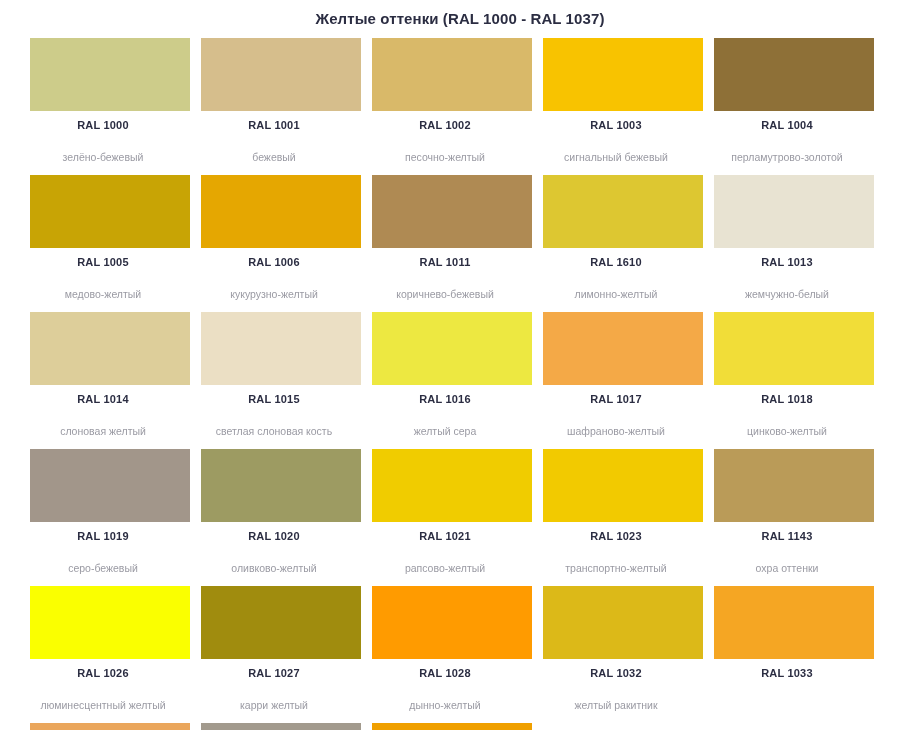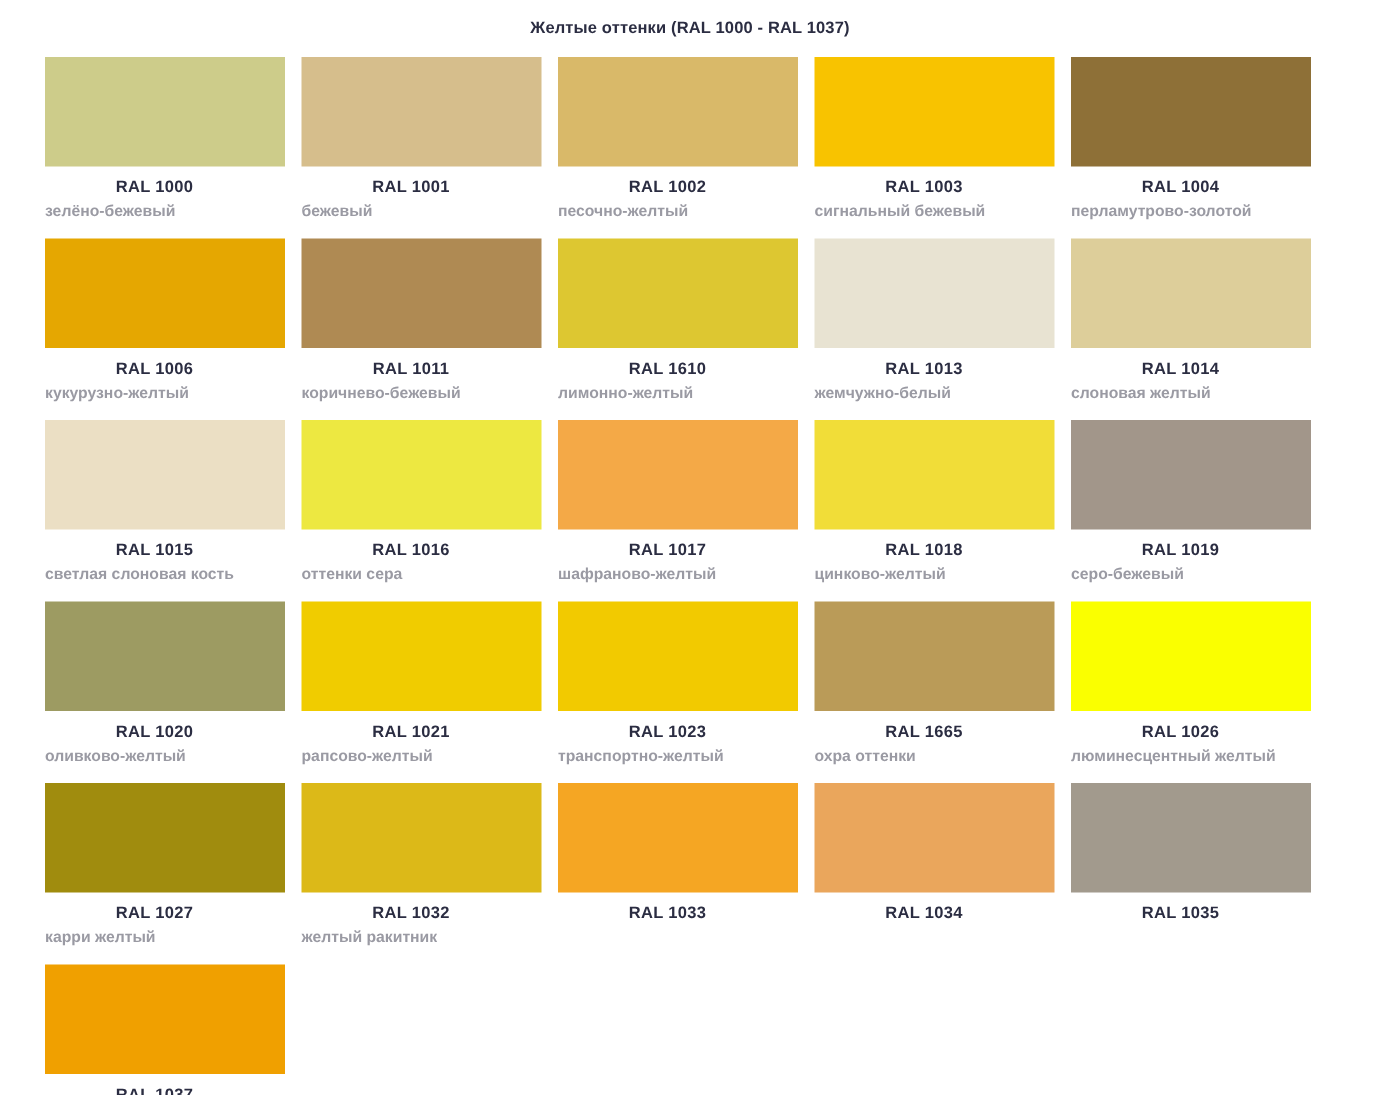--- a/index.html
+++ b/index.html
@@ -15,21 +15,21 @@
     overflow: hidden;
   }
   .page {
     width: 920px;
     height: 730px;
     position: relative;
     box-sizing: border-box;
   }
   .page-title {
     text-align: center;
-    font-size: 11px;
+    font-size: 15px;
     font-weight: bold;
     color: #2b2d42;
     letter-spacing: 0.1px;
     padding-top: 9px;
     margin: 0;
     line-height: 20px;
   }
   .swatch-grid {
     margin-top: 9px;
     padding: 0 28px 0 30px;
@@ -51,23 +51,24 @@
   .swatch-code {
     margin-top: 8px;
     text-align: center;
     font-size: 11px;
     font-weight: bold;
     color: #2b2d42;
     line-height: 13px;
     letter-spacing: 0.2px;
   }
   .swatch-name {
-    margin-top: 3px;
+    margin-top: 19px;
+    text-align: center;
     font-size: 10.5px;
-    font-weight: bold;
+    font-weight: normal;
     color: #9a9aa3;
     line-height: 13px;
   }
   .swatch-name:empty {
     display: block;
     height: 0;
     margin: 0;
   }
 </style>
 </head>
@@ -95,20 +96,25 @@
         <div class="swatch-color" style="background-color: rgb(248, 195, 0);"></div>
         <div class="swatch-code">RAL 1003</div>
         <div class="swatch-name">сигнальный бежевый</div>
       </div>
       <div class="swatch-cell">
         <div class="swatch-color" style="background-color: rgb(142, 112, 55);"></div>
         <div class="swatch-code">RAL 1004</div>
         <div class="swatch-name">перламутрово-золотой</div>
       </div>
       <div class="swatch-cell">
+        <div class="swatch-color" style="background-color: rgb(200, 164, 5);"></div>
+        <div class="swatch-code">RAL 1005</div>
+        <div class="swatch-name">медово-желтый</div>
+      </div>
+      <div class="swatch-cell">
         <div class="swatch-color" style="background-color: rgb(229, 167, 1);"></div>
         <div class="swatch-code">RAL 1006</div>
         <div class="swatch-name">кукурузно-желтый</div>
       </div>
       <div class="swatch-cell">
         <div class="swatch-color" style="background-color: rgb(175, 138, 83);"></div>
         <div class="swatch-code">RAL 1011</div>
         <div class="swatch-name">коричнево-бежевый</div>
       </div>
       <div class="swatch-cell">
@@ -127,21 +133,21 @@
         <div class="swatch-name">слоновая желтый</div>
       </div>
       <div class="swatch-cell">
         <div class="swatch-color" style="background-color: rgb(235, 223, 196);"></div>
         <div class="swatch-code">RAL 1015</div>
         <div class="swatch-name">светлая слоновая кость</div>
       </div>
       <div class="swatch-cell">
         <div class="swatch-color" style="background-color: rgb(237, 232, 65);"></div>
         <div class="swatch-code">RAL 1016</div>
-        <div class="swatch-name">оттенки сера</div>
+        <div class="swatch-name">желтый сера</div>
       </div>
       <div class="swatch-cell">
         <div class="swatch-color" style="background-color: rgb(244, 169, 71);"></div>
         <div class="swatch-code">RAL 1017</div>
         <div class="swatch-name">шафраново-желтый</div>
       </div>
       <div class="swatch-cell">
         <div class="swatch-color" style="background-color: rgb(241, 221, 56);"></div>
         <div class="swatch-code">RAL 1018</div>
         <div class="swatch-name">цинково-желтый</div>
@@ -161,32 +167,37 @@
         <div class="swatch-code">RAL 1021</div>
         <div class="swatch-name">рапсово-желтый</div>
       </div>
       <div class="swatch-cell">
         <div class="swatch-color" style="background-color: rgb(242, 202, 0);"></div>
         <div class="swatch-code">RAL 1023</div>
         <div class="swatch-name">транспортно-желтый</div>
       </div>
       <div class="swatch-cell">
         <div class="swatch-color" style="background-color: rgb(186, 155, 88);"></div>
-        <div class="swatch-code">RAL 1665</div>
+        <div class="swatch-code">RAL 1143</div>
         <div class="swatch-name">охра оттенки</div>
       </div>
       <div class="swatch-cell">
         <div class="swatch-color" style="background-color: rgb(250, 255, 0);"></div>
         <div class="swatch-code">RAL 1026</div>
         <div class="swatch-name">люминесцентный желтый</div>
       </div>
       <div class="swatch-cell">
         <div class="swatch-color" style="background-color: rgb(160, 140, 14);"></div>
         <div class="swatch-code">RAL 1027</div>
         <div class="swatch-name">карри желтый</div>
+      </div>
+      <div class="swatch-cell">
+        <div class="swatch-color" style="background-color: rgb(255, 155, 0);"></div>
+        <div class="swatch-code">RAL 1028</div>
+        <div class="swatch-name">дынно-желтый</div>
       </div>
       <div class="swatch-cell">
         <div class="swatch-color" style="background-color: rgb(220, 185, 24);"></div>
         <div class="swatch-code">RAL 1032</div>
         <div class="swatch-name">желтый ракитник</div>
       </div>
       <div class="swatch-cell">
         <div class="swatch-color" style="background-color: rgb(245, 166, 35);"></div>
         <div class="swatch-code">RAL 1033</div>
         <div class="swatch-name"></div>

